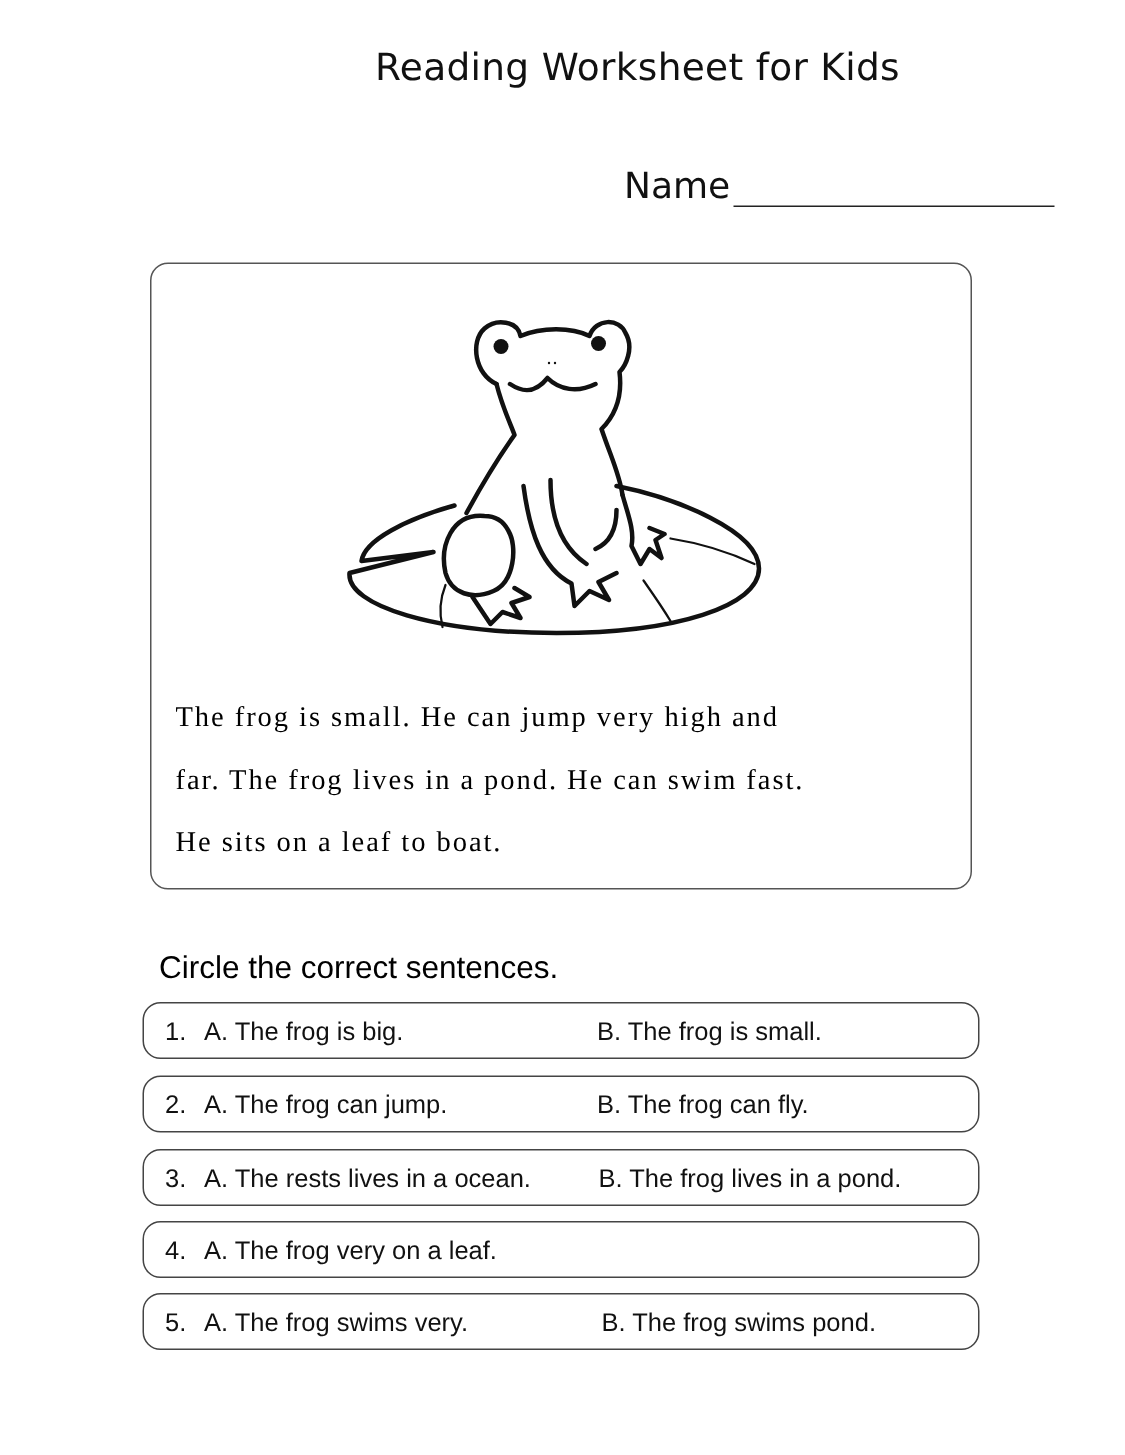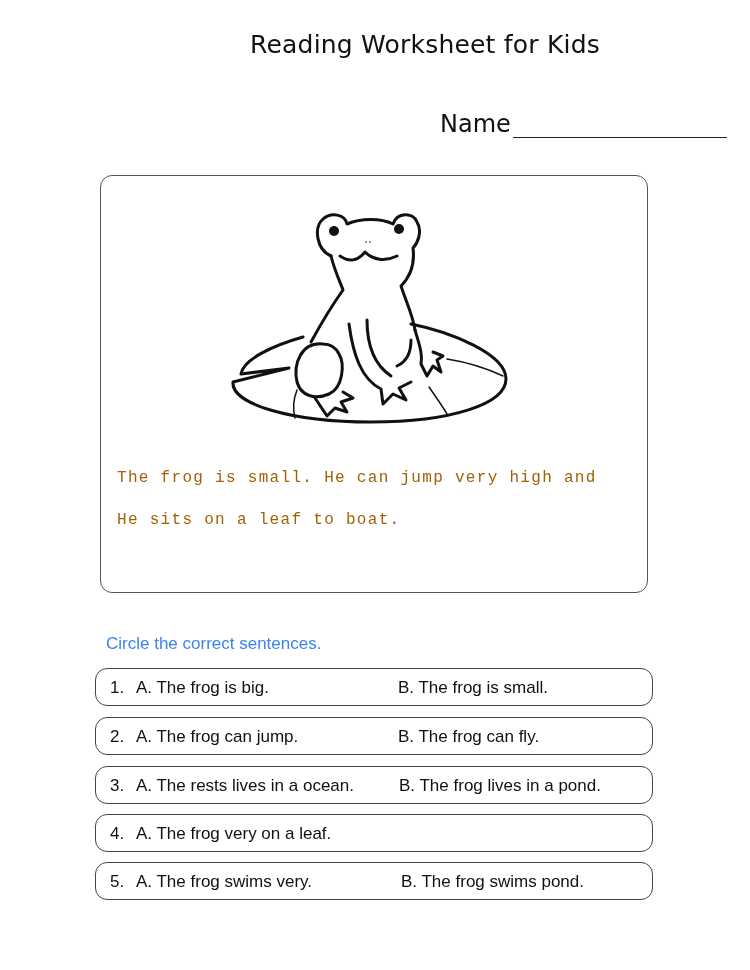--- a/index.html
+++ b/index.html
@@ -1,23 +1,23 @@
 <!DOCTYPE html>
 <html><head>
 <meta charset="utf-8">
 <style>
   html, body { margin:0; padding:0; background:#ffffff; }
   body { width:750px; height:970px; position:relative; overflow:hidden; font-family:"Liberation Sans", sans-serif; color:#111; }
   .title { position:absolute; left:0; width:850px; top:30px; text-align:center; font-family:"DejaVu Sans", sans-serif; font-size:25px; letter-spacing:0.2px; color:#111; }
-  .name-row { position:absolute; left:440px; top:110px; font-family:"DejaVu Sans", sans-serif; font-size:24px; color:#111; display:flex; align-items:flex-end;justify-content:space-between; }
+  .name-row { position:absolute; left:416px; top:110px; font-family:"DejaVu Sans", sans-serif; font-size:24px; color:#111; display:flex; align-items:flex-end;justify-content:space-between; }
   .name-line { display:inline-block; width:214px; border-bottom:1.5px solid #222; height:26px; margin-left:2px; }
   .story-box { position:absolute; left:100px; top:175px; width:548px; height:418px; border:1.5px solid #555; border-radius:12px; box-sizing:border-box; }
   .frog { position:absolute; left:130px; top:28px; width:280px; height:222px; }
-  .story-text { position:absolute; left:16px; top:282px; width:530px; font-family:Liberation Mono, monospace; font-weight:200; font-size:16px; line-height:41.5px; color:#a16207; letter-spacing:1.3px; }
-  .instr { position:absolute; left:106px; top:634px; font-size:17px; color:#3b82f6; }
+  .story-text { position:absolute; left:16px; top:282px; width:530px; font-family:Liberation Serif, serif; font-weight:200; font-size:19px; line-height:41.5px; color:#000000; letter-spacing:1.3px; }
+  .instr { position:absolute; left:106px; top:634px; font-size:21px; color:#000000; }
   .q { position:absolute; left:95px; width:558px; height:38px; border:1.5px solid #444; border-radius:12px; box-sizing:border-box; font-size:17px; color:#111; }
   .q .num { position:absolute; left:14px; top:9px; }
   .q .a { position:absolute; left:40px; top:9px; }
   .q .b { position:absolute; top:9px; }
 </style>
 </head>
 <body>
 
 <div class="title">Reading Worksheet for Kids</div>
 
@@ -45,20 +45,21 @@
     <path d="M118 120 C 122 150, 130 175, 150 185 L 152 200 L 162 190 L 175 196 L 168 184 L 180 178"></path>
     <path d="M136 116 C 136 140, 142 160, 160 172"></path>
     <path d="M184 126 C 188 140, 192 150, 190 160 L 196 172 L 202 162 L 210 168 L 206 156 L 212 152 L 202 148"></path>
     <path d="M180 136 C 180 150, 175 158, 166 162"></path>
 
     <path d="M92 140 C 70 138, 62 160, 66 178 C 70 192, 84 196, 98 190 C 112 184, 114 160, 108 150 C 104 142, 98 140, 92 140 Z"></path>
     <path d="M84 194 L 96 212 L 104 204 L 116 208 L 110 198 L 122 194 L 112 188"></path>
   </svg>
   <div class="story-text">
     <div>The frog is small. He can jump very high and</div>
+    <div>far. The frog lives in a pond. He can swim fast.</div>
     <div>He sits on a leaf to boat.</div>
   </div>
 </div>
 
 <div class="instr">Circle the correct sentences.</div>
 
 <div class="q" style="top:668px;">
   <span class="num">1.</span>
   <span class="a">A. The frog is big.</span>
   <span class="b" style="left:302px;">B. The frog is small.</span>

